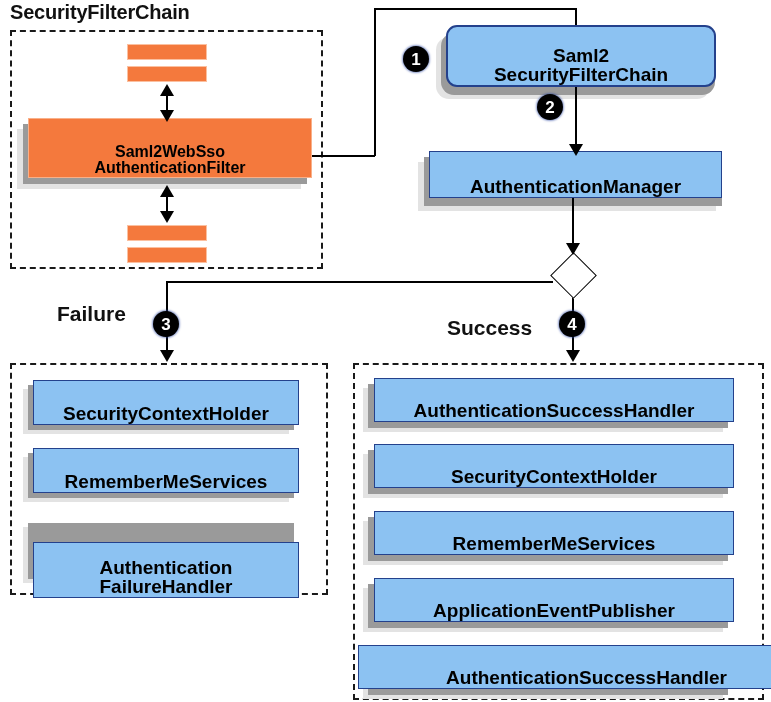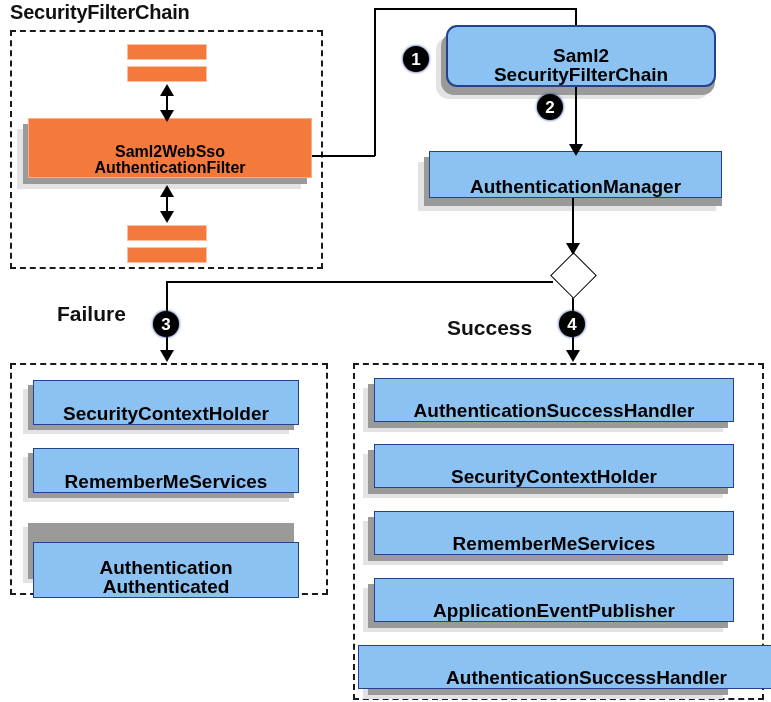--- a/index.html
+++ b/index.html
@@ -144,21 +144,21 @@
   <div class="sh dark" style="left:28px;top:453px;width:266px;height:45px;"></div>
   <div class="node blue" style="left:33px;top:448px;width:266px;height:45px;">
     <span class="lbl">RememberMeServices</span>
   </div>
 
   <div class="sh light" style="left:23px;top:527px;width:266px;height:56px;"></div>
   <div class="sh dark" style="left:28px;top:523px;width:266px;height:56px;"></div>
   <div class="node blue" style="left:33px;top:517px;width:266px;height:56px;margin-top:25px;">
     <span class="lbl">
       <span>Authentication</span><br>
-      <span>Authenticated</span>
+      <span>FailureHandler</span>
     </span>
   </div>
 
   <div class="group" style="left:353px;top:363px;width:411px;height:337px;"></div>
 
   <div class="sh light" style="left:363px;top:388px;width:360px;height:44px;"></div>
   <div class="sh dark" style="left:368px;top:384px;width:360px;height:44px;"></div>
   <div class="node blue" style="left:374px;top:378px;width:360px;height:44px;">
     <span class="lbl">AuthenticationSuccessHandler</span>
   </div>

